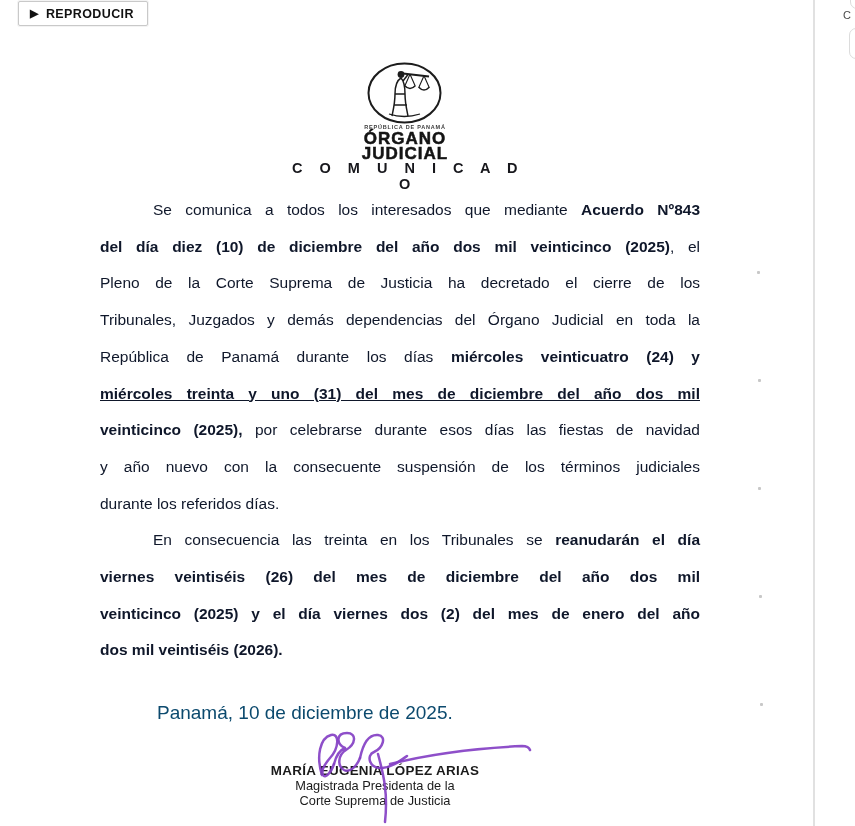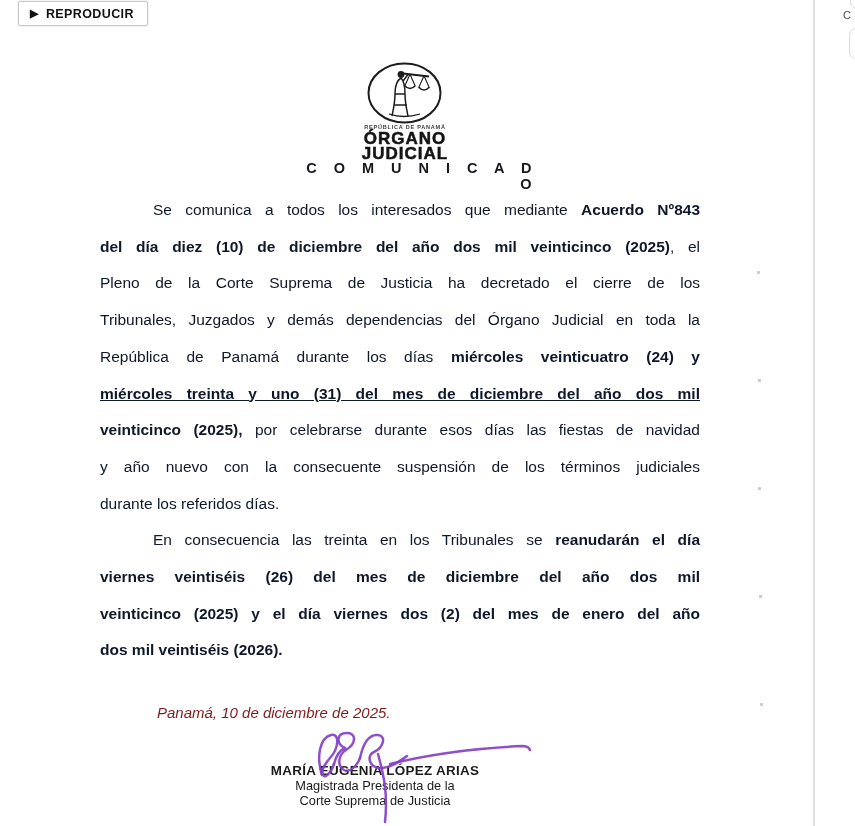--- a/index.html
+++ b/index.html
@@ -23,35 +23,34 @@
     font-size:5.5px;font-weight:bold;letter-spacing:.8px;color:#3a3a3a;
     filter:blur(.3px);white-space:nowrap;
   }
   .org-line{
     position:absolute;width:200px;left:305px;text-align:center;
     font-weight:bold;font-size:17px;letter-spacing:1px;color:#141414;
     -webkit-text-stroke:.5px #141414;
   }
   .org1{top:129px;} .org2{top:144px;}
   .doc-title{
-    position:absolute;left:278px;top:160px;width:260px;text-align:right;
+    position:absolute;left:278px;top:160px;width:260px;text-align:center;
     font-weight:bold;font-size:14.5px;letter-spacing:6.5px;color:#17171c;
   }
   
   .doc-body{position:absolute;left:100px;top:192px;width:600px;}
   .doc-line{
     text-align:justify;text-align-last:justify;
     font-size:15.5px;line-height:36.7px;color:#0f172a;
   }
   .doc-line.last{text-align-last:left;}
   .doc-line.indent{padding-left:53px;}
   .dateline{
-    font-size:15px;line-height:36.7px;margin-top:26px;padding-left:57px;
-    color:#7f1d1d;
-    font-style:italic;
+    font-size:19px;line-height:36.7px;margin-top:26px;padding-left:57px;
+    color:#0c4a6e;
   }
   
   .sig-text{
     position:absolute;left:252px;top:763px;width:246px;text-align:center;
     color:#1b1b1b;z-index:2;
   }
   .sig-name{font-size:13.4px;font-weight:bold;letter-spacing:.3px;line-height:15px;}
   .sig-role{font-size:12.8px;line-height:15px;}
   .sig-ink{position:absolute;left:270px;top:728px;z-index:3;pointer-events:none;}
   .sig-ink path{stroke:var(--ink,#8440c4);stroke-width:2.5;fill:none;

